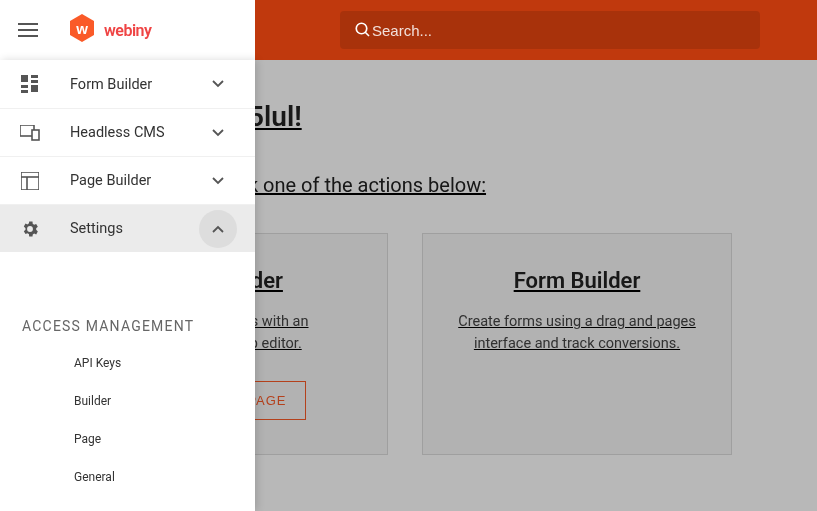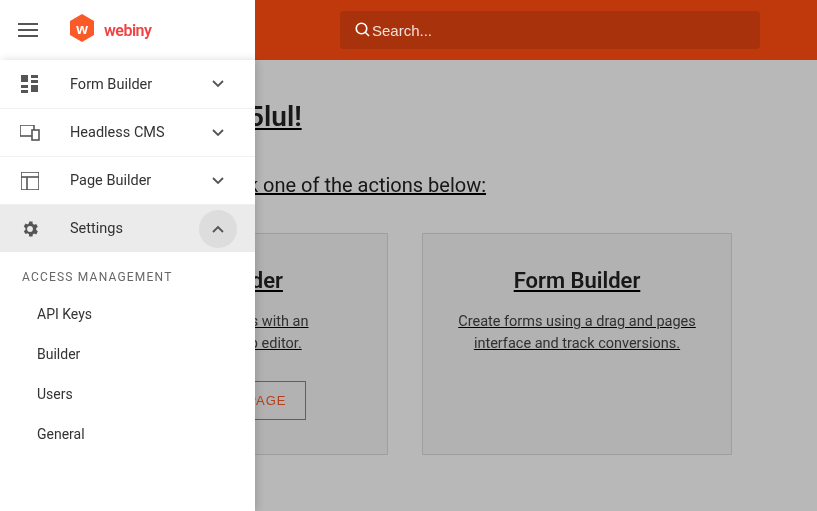--- a/index.html
+++ b/index.html
@@ -22,22 +22,22 @@
 
 .sidebar { position: absolute; top: 60px; left: 0; width: 255px; bottom: 0; background: #fff; z-index: 15; box-shadow: 2px 0 8px rgba(0,0,0,0.15); overflow-y: auto; }
 .nav-item { height: 48px; display: flex; align-items: center; padding: 0 18px; cursor: pointer; color: #333; font-size: 14.5px; border-top: 1px solid #f0f0f0; }
 .nav-item:first-child { border-top: none; }
 .nav-item.expanded { background: #ebebeb; }
 .nav-icon { width: 24px; height: 24px; display: flex; align-items: center; justify-content: center; margin-right: 28px; color: #555; }
 .nav-label { flex: 1; }
 .nav-chevron { width: 38px; height: 38px; display: flex; align-items: center; justify-content: center; border-radius: 50%; }
 .nav-item.expanded .nav-chevron { background: #ddd; }
 
-.sub-header { padding: 18px 22px 10px; font-size: 12px; letter-spacing: 1.2px; color: #666; text-transform: uppercase; }
-.sub-item { padding: 12px 22px 12px 37px; font-size: 14px; color: #333; cursor: pointer; }
+.sub-header { padding: 18px 22px 10px; font-size: 14px; letter-spacing: 1.2px; color: #666; text-transform: uppercase; margin-top: 48px; }
+.sub-item { padding: 12px 22px 12px 74px; font-size: 12px; color: #333; cursor: pointer; }
 
 .main { position: absolute; top: 60px; left: 0; right: 0; bottom: 0; padding: 40px 48px; z-index: 3; text-decoration: underline; }
 .main-title { font-size: 28px; font-weight: 600; color: #222; margin-bottom: 40px; margin-left: 200px; }
 .main-subtitle { font-size: 20px; color: #222; margin-bottom: 36px; margin-left: 200px; }
 .cards { display: flex; gap: 34px; margin-left: 0; }
 .card { background: #f7f7f7; border: 1px solid #ddd; width: 340px; padding: 34px 28px; text-align: center; }
 .card-title { font-size: 22px; font-weight: 600; color: #222; margin-bottom: 18px; }
 .card-desc { font-size: 14.5px; color: #444; line-height: 1.5; margin-bottom: 26px; }
 .card-btn { display: inline-block; border: 1px solid #fa5a28; color: #fa5a28; padding: 11px 18px; font-size: 13px; letter-spacing: 1px; text-transform: uppercase; cursor: pointer; background: transparent; }
 </style>
@@ -148,16 +148,16 @@
       <svg width="12" height="8" viewBox="0 0 12 8">
           <path d="M1 7l5-5 5 5" stroke="#555" stroke-width="1.8" fill="none"></path>
         </svg>
     </span>
   </div>
 
   <div class="sub-header">ACCESS MANAGEMENT</div>
   <div class="sub-item">API Keys</div>
   <div class="sub-item">Builder</div>
 
-  <div class="sub-item">Users</div>
+  <div class="sub-item">Page</div>
 
   <div class="sub-item">General</div>
 </div>
 
 </body></html>

